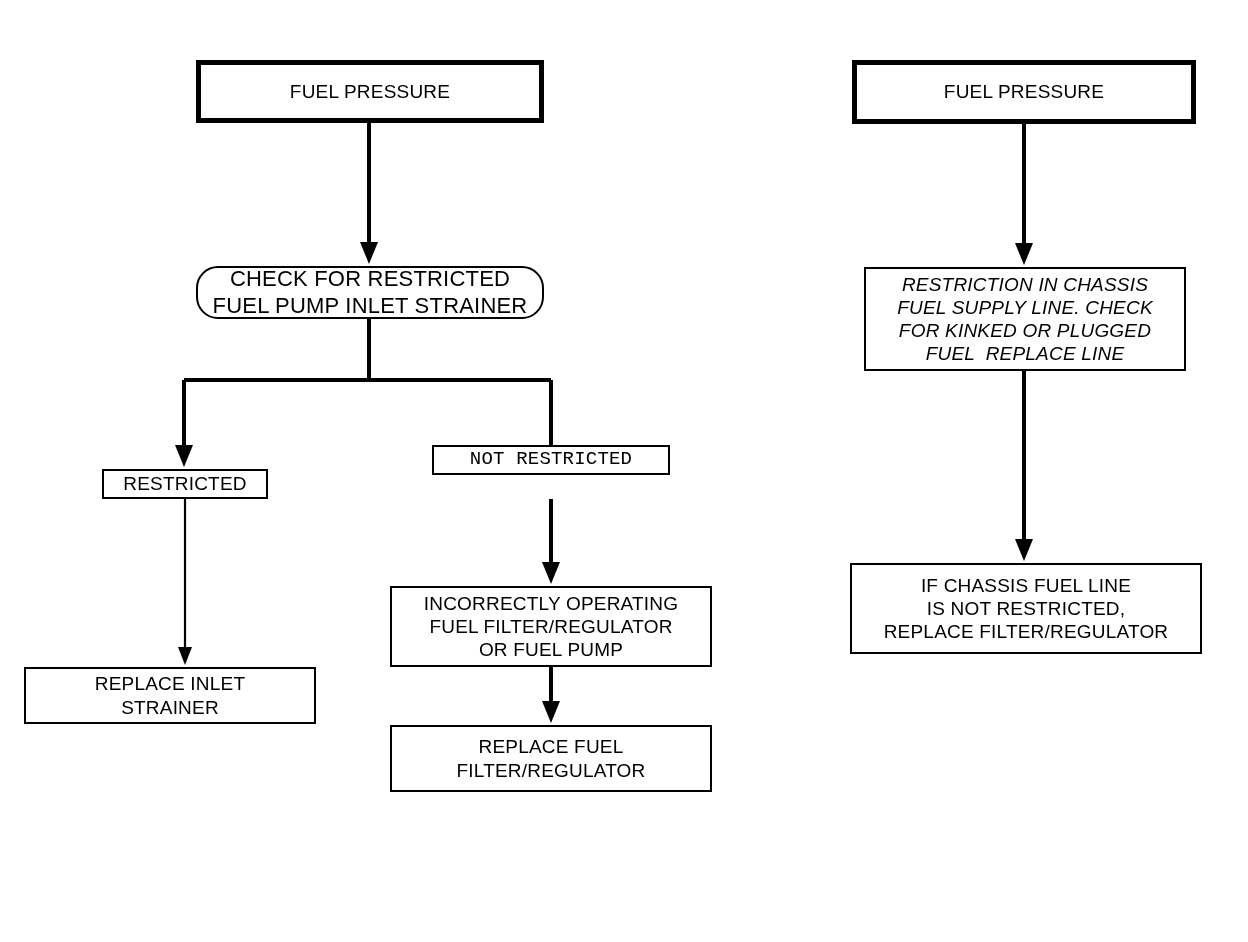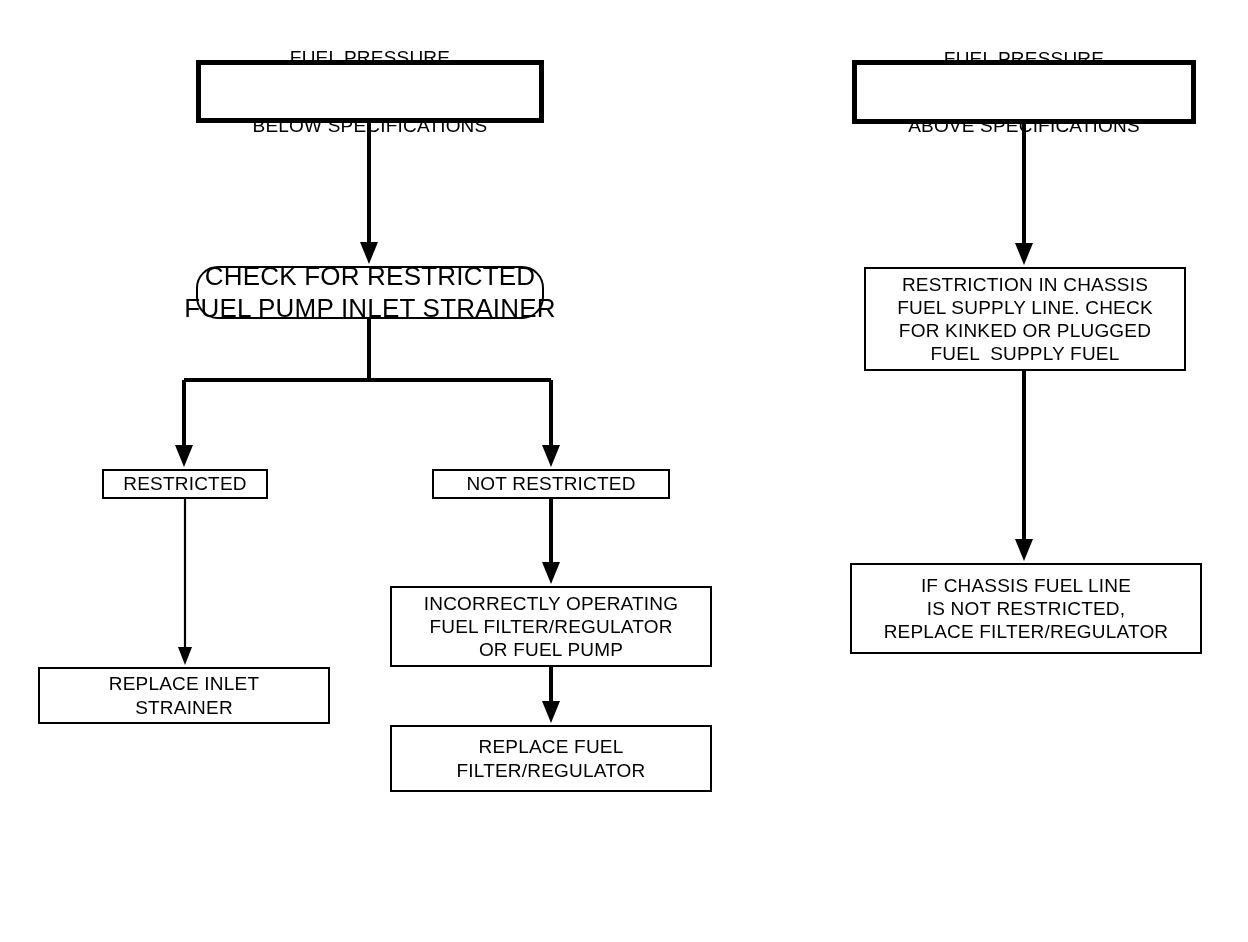--- a/index.html
+++ b/index.html
@@ -64,54 +64,52 @@
       <line x1="551" y1="667" x2="551" y2="704" stroke="#000000" stroke-width="4"></line>
       <polygon points="542,701 560,701 551,723" fill="#000000"></polygon>
       <line x1="1024" y1="124" x2="1024" y2="246" stroke="#000000" stroke-width="4"></line>
       <polygon points="1015,243 1033,243 1024,265" fill="#000000"></polygon>
       <line x1="1024" y1="371" x2="1024" y2="542" stroke="#000000" stroke-width="4"></line>
       <polygon points="1015,539 1033,539 1024,561" fill="#000000"></polygon>
     </svg>
   <div id="node-layer">
       <div class="node heavy" style="left: 196px; top: 60px; width: 348px; height: 63px; font-size: 19px;">
         <span class="ln">FUEL PRESSURE</span>
-        <span class="ln">BELOW SPECIFICATIONS</span>
       </div>
-      <div class="node" style="left: 196px; top: 266px; width: 348px; height: 53px; font-size: 26px; border-radius: 22px;">
+      <div class="node" style="left: 196px; top: 266px; width: 348px; height: 53px; font-size: 22px; border-radius: 22px;">
         <span class="ln">CHECK FOR RESTRICTED</span>
         <span class="ln">FUEL PUMP INLET STRAINER</span>
       </div>
       <div class="node" style="left: 102px; top: 469px; width: 166px; height: 30px; font-size: 19px; text-align: center;">
         <span class="ln">RESTRICTED</span>
       </div>
-      <div class="node" style="left: 432px; top: 469px; width: 238px; height: 30px; font-size: 19px;">
+      <div class="node" style="left: 432px; top: 445px; width: 238px; height: 30px; font-size: 19px; font-family: Liberation Mono, monospace;">
         <span class="ln">NOT RESTRICTED</span>
       </div>
-      <div class="node" style="left: 38px; top: 667px; width: 292px; height: 57px; font-size: 19px;">
+      <div class="node" style="left: 24px; top: 667px; width: 292px; height: 57px; font-size: 19px;">
         <span class="ln">REPLACE INLET</span>
         <span class="ln">STRAINER</span>
       </div>
       <div class="node" style="left: 390px; top: 586px; width: 322px; height: 81px; font-size: 19px;">
         <span class="ln">INCORRECTLY OPERATING</span>
         <span class="ln">FUEL FILTER/REGULATOR</span>
         <span class="ln">OR FUEL PUMP</span>
       </div>
       <div class="node" style="left: 390px; top: 725px; width: 322px; height: 67px; font-size: 19px;">
         <span class="ln">REPLACE FUEL</span>
         <span class="ln">FILTER/REGULATOR</span>
       </div>
       <div class="node heavy" style="left: 852px; top: 60px; width: 344px; height: 64px; font-size: 19px;">
         <span class="ln">FUEL PRESSURE</span>
-        <span class="ln">ABOVE SPECIFICATIONS</span>
       </div>
-      <div class="node" style="left: 864px; top: 267px; width: 322px; height: 104px; font-size: 19px;">
+      <div class="node" style="left: 864px; top: 267px; width: 322px; height: 104px; font-size: 19px; font-style: italic;">
         <span class="ln">RESTRICTION IN CHASSIS</span>
         <span class="ln">FUEL SUPPLY LINE. CHECK</span>
         <span class="ln">FOR KINKED OR PLUGGED</span>
-        <span class="ln">FUEL  SUPPLY FUEL</span>
+        <span class="ln">FUEL  REPLACE LINE</span>
       </div>
       <div class="node" style="left: 850px; top: 563px; width: 352px; height: 91px; font-size: 19px;">
         <span class="ln">IF CHASSIS FUEL LINE</span>
         <span class="ln">IS NOT RESTRICTED,</span>
         <span class="ln">REPLACE FILTER/REGULATOR</span>
       </div>
     </div>
 </div>
 
 </body></html>

